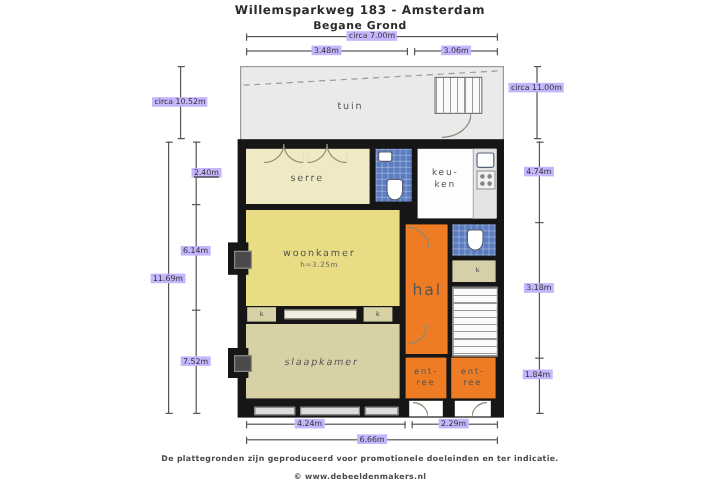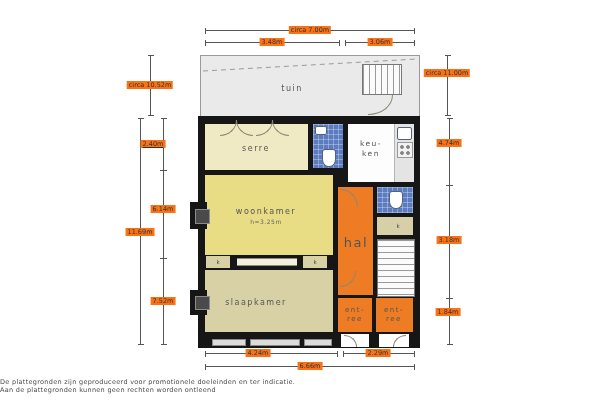--- a/index.html
+++ b/index.html
@@ -4,21 +4,21 @@
 <style>
   html,body{margin:0;padding:0;background:#fff;}
   .canvas{position:relative;width:600px;height:400px;background:#fff;overflow:hidden;
           font-family:"DejaVu Sans", sans-serif;color:#333;}
   .abs{position:absolute;}
   .title1{top:4px;left:0;right:0;text-align:center;font-size:10px;font-weight:bold;color:#2b2b2b;letter-spacing:.5px;}
   .title2{top:17px;left:0;right:0;text-align:center;font-size:9px;font-weight:bold;color:#2b2b2b;letter-spacing:.5px;}
   .room-label{font-size:8px;letter-spacing:1.5px;color:#555;text-align:center;transform:translate(-50%,-50%);white-space:nowrap;}
   .sub-label{font-size:6px;letter-spacing:.5px;color:#666;text-align:center;transform:translate(-50%,-50%);white-space:nowrap;}
   .tiny-label{font-size:5.5px;color:#444;transform:translate(-50%,-50%);}
-  .dim-label{font-size:6.5px;color:#333;background:#f97316;padding:0 2px;white-space:nowrap;transform:translate(-50%,-50%);z-index:5;}
+  .dim-label{font-size:6.5px;color:#333;background:#c4b5fd;padding:0 2px;white-space:nowrap;transform:translate(-50%,-50%);z-index:5;}
   .dim-h{border-top:1px solid #555;height:0;z-index:4;}
   .dim-h::before,.dim-h::after{content:"";position:absolute;top:-3px;width:1px;height:6px;background:#555;}
   .dim-h::before{left:0;} .dim-h::after{right:0;}
   .dim-v{border-left:1px solid #555;width:0;z-index:4;}
   .dim-v::before,.dim-v::after{content:"";position:absolute;left:-3px;height:1px;width:6px;background:#555;}
   .dim-v::before{top:0;} .dim-v::after{bottom:0;}
   .tick{width:7px;height:1px;background:#555;z-index:4;}
   .wall{background:#161616;}
   .tiles{background-color:#5b7cc0;
     background-image:linear-gradient(rgba(255,255,255,.3) 1px, transparent 1px),
@@ -34,27 +34,29 @@
   .arc-bl{border-width:0 0 1px 1px;border-radius:0 0 0 100%;}
   .arc-br{border-width:0 1px 1px 0;border-radius:0 0 100% 0;}
   .toilet{background:#fff;border:1px solid #55617a;border-radius:3px 3px 45% 45%;}
   .sink{background:#fff;border:1px solid #55617a;border-radius:2px;}
   .cooktop{background:#f2f2f2;border:1px solid #999;
     background-image:radial-gradient(circle at 4px 4px,#858585 1.5px,transparent 2.2px),
       radial-gradient(circle at 10px 4px,#858585 1.5px,transparent 2.2px),
       radial-gradient(circle at 4px 10px,#858585 1.5px,transparent 2.2px),
       radial-gradient(circle at 10px 10px,#858585 1.5px,transparent 2.2px);}
   .window{background:#dcdcdc;border:1px solid #8a8a8a;}
-  .footer{left:0;right:0;text-align:left;color:#4a4a4a;font-size:6.5px;letter-spacing:.3px;}
+  .footer{left:0;right:0;text-align:center;color:#4a4a4a;font-size:6.5px;letter-spacing:.3px;font-weight:bold;}
 </style>
 </head>
 <body>
 
 <div class="canvas">
 
+  <div class="abs title1">Willemsparkweg 183 - Amsterdam</div>
+  <div class="abs title2">Begane Grond</div>
 
   <div class="abs" style="left:200px;top:55px;width:218px;height:61px;background:#eaeaea;border:1px solid #9a9a9a;">
     <svg width="218" height="20" style="position:absolute;left:0;top:0;">
       <line x1="2" y1="15" x2="216" y2="3" stroke="#9a9a9a" stroke-width="1" stroke-dasharray="5,4"></line>
     </svg>
   </div>
   <div class="abs room-label" style="left:292px;top:88px;">tuin</div>
   <div class="abs stairs-v" style="left:362px;top:64px;width:38px;height:29px;"></div>
   <div class="abs arc arc-br" style="left:368px;top:95px;width:24px;height:19px;"></div>
 
@@ -100,21 +102,21 @@
   <div class="abs tiny-label" style="left:398px;top:226px;">k</div>
   <div class="abs stairs-h" style="left:377px;top:239px;width:36px;height:56px;"></div>
 
   <div class="abs" style="left:206px;top:256px;width:24px;height:12px;background:#d8d1a6;"></div>
   <div class="abs tiny-label" style="left:218px;top:262px;">k</div>
   <div class="abs" style="left:303px;top:256px;width:24px;height:12px;background:#d8d1a6;"></div>
   <div class="abs tiny-label" style="left:315px;top:262px;">k</div>
   <div class="abs" style="left:237px;top:258px;width:60px;height:6px;background:#efeee0;border-top:1px solid #8a8a74;border-bottom:1px solid #8a8a74;"></div>
 
   <div class="abs" style="left:205px;top:270px;width:128px;height:62px;background:#d8d1a6;"></div>
-  <div class="abs room-label" style="left:256px;top:302px;">slaapkamer</div>
+  <div class="abs room-label" style="left:268px;top:302px;font-style:italic;">slaapkamer</div>
   <div class="abs wall" style="left:190px;top:290px;width:17px;height:25px;"></div>
   <div class="abs" style="left:195px;top:296px;width:13px;height:12px;background:#4a4a4a;border:1px solid #8a8a8a;"></div>
 
   <div class="abs" style="left:338px;top:298px;width:34px;height:34px;background:#ee7c24;"></div>
   <div class="abs room-label" style="left:355px;top:310px;font-size:7px;">ent-</div>
   <div class="abs room-label" style="left:355px;top:319px;font-size:7px;">ree</div>
   <div class="abs" style="left:376px;top:298px;width:37px;height:34px;background:#ee7c24;"></div>
   <div class="abs room-label" style="left:394px;top:310px;font-size:7px;">ent-</div>
   <div class="abs room-label" style="left:394px;top:319px;font-size:7px;">ree</div>
 
@@ -139,34 +141,34 @@
   <div class="abs dim-v" style="left:150px;top:55px;height:61px;"></div>
   <div class="abs dim-label" style="left:150px;top:85px;">circa 10.52m</div>
   <div class="abs dim-v" style="left:447px;top:55px;height:61px;"></div>
   <div class="abs dim-label" style="left:447px;top:73px;">circa 11.00m</div>
 
   <div class="abs dim-v" style="left:140px;top:118px;height:227px;"></div>
   <div class="abs dim-label" style="left:140px;top:232px;">11.69m</div>
   <div class="abs dim-v" style="left:163px;top:118px;height:227px;"></div>
   <div class="abs tick" style="left:160px;top:170px;"></div>
   <div class="abs tick" style="left:160px;top:258px;"></div>
-  <div class="abs dim-label" style="left:153px;top:144px;text-decoration:underline;">2.40m</div>
+  <div class="abs dim-label" style="left:172px;top:144px;text-decoration:underline;">2.40m</div>
   <div class="abs dim-label" style="left:163px;top:209px;">6.14m</div>
   <div class="abs dim-label" style="left:163px;top:301px;">7.52m</div>
 
   <div class="abs dim-v" style="left:449px;top:118px;height:227px;"></div>
   <div class="abs tick" style="left:446px;top:185px;"></div>
   <div class="abs tick" style="left:446px;top:298px;"></div>
   <div class="abs dim-label" style="left:449px;top:143px;">4.74m</div>
   <div class="abs dim-label" style="left:449px;top:240px;">3.18m</div>
   <div class="abs dim-label" style="left:448px;top:312px;">1.84m</div>
 
   <div class="abs dim-h" style="left:205px;top:353px;width:133px;"></div>
   <div class="abs dim-label" style="left:258px;top:353px;">4.24m</div>
   <div class="abs dim-h" style="left:343px;top:353px;width:72px;"></div>
   <div class="abs dim-label" style="left:378px;top:353px;">2.29m</div>
   <div class="abs dim-h" style="left:205px;top:366px;width:210px;"></div>
   <div class="abs dim-label" style="left:310px;top:366px;">6.66m</div>
 
   <div class="abs footer" style="top:378px;">De plattegronden zijn geproduceerd voor promotionele doeleinden en ter indicatie.</div>
-  <div class="abs footer" style="top:386px;">Aan de plattegronden kunnen geen rechten worden ontleend</div>
+  <div class="abs footer" style="top:393px;">© www.debeeldenmakers.nl</div>
 
 </div>
 
 </body></html>

